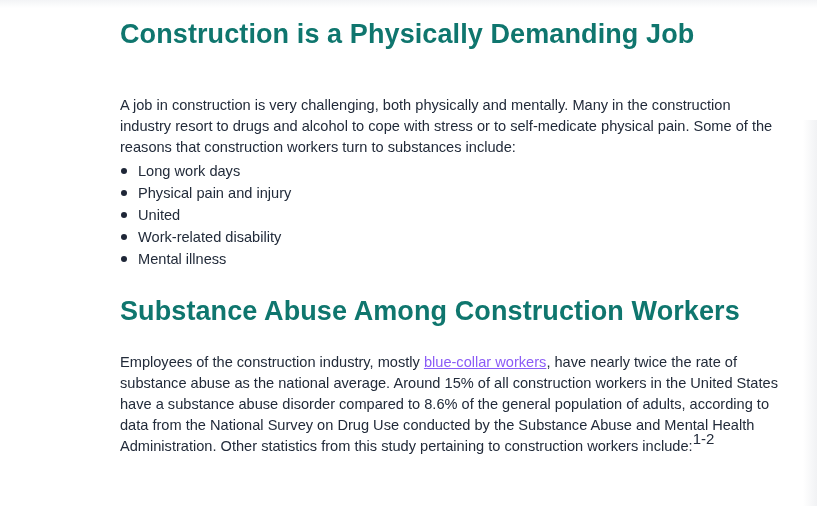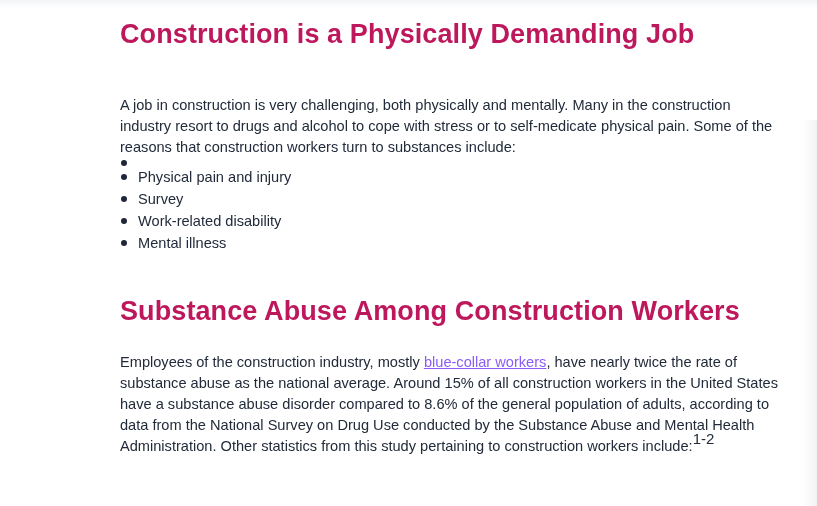--- a/index.html
+++ b/index.html
@@ -11,21 +11,21 @@
       position: absolute; left: 0; top: 0; width: 817px; height: 8px;
       background: linear-gradient(#f3f4f6, rgba(255,255,255,0));
     }
     .right-shadow {
       position: absolute; right: 0; top: 120px; width: 14px; height: 386px;
       background: linear-gradient(to right, rgba(255,255,255,0), #f1f2f4);
     }
     .content { position: absolute; left: 120px; top: 0; width: 660px; }
     h2 {
       font-family: "Liberation Sans", sans-serif; font-weight: 700; font-size: 27px;
-      color: #be185d; margin: 0; letter-spacing: 0.1px; white-space: nowrap;
+      color: #0f766e; margin: 0; letter-spacing: 0.1px; white-space: nowrap;
     }
     #h1 { position: absolute; top: 19px; }
     #h2 { position: absolute; top: 296px; }
     p {
       margin: 0; font-size: 14.6px; line-height: 21px; color: #222b3a;
     }
     #p1 { position: absolute; top: 75px; width: 660px; margin-top: 20px; }
     #p2 { position: absolute; top: 352px; width: 660px; }
     ul { list-style: none; margin: 0; padding: 0; position: absolute; top: 160px; }
     li { font-size: 14.6px; line-height: 22px; color: #222b3a; display: flex; align-items: center; }
@@ -39,28 +39,29 @@
 <div class="top-shadow"></div>
 <div class="right-shadow"></div>
 
 <main class="content">
   <h2 id="h1">Construction is a Physically Demanding Job</h2>
   <p id="p1">A job in construction is very challenging, both physically and mentally. Many in the construction industry resort to drugs and alcohol to cope with stress or to self-medicate physical pain. Some of the reasons that construction workers turn to substances include:</p>
 
   <ul>
     <li>
         <span class="bullet"></span>
+        <span>Long work days</span>
       </li>
     <li>
         <span class="bullet"></span>
         <span>Physical pain and injury</span>
       </li>
     <li>
         <span class="bullet"></span>
-        <span>Survey</span>
+        <span>United</span>
       </li>
     <li>
         <span class="bullet"></span>
         <span>Work-related disability</span>
       </li>
     <li>
         <span class="bullet"></span>
         <span>Mental illness</span>
       </li>
   </ul>

